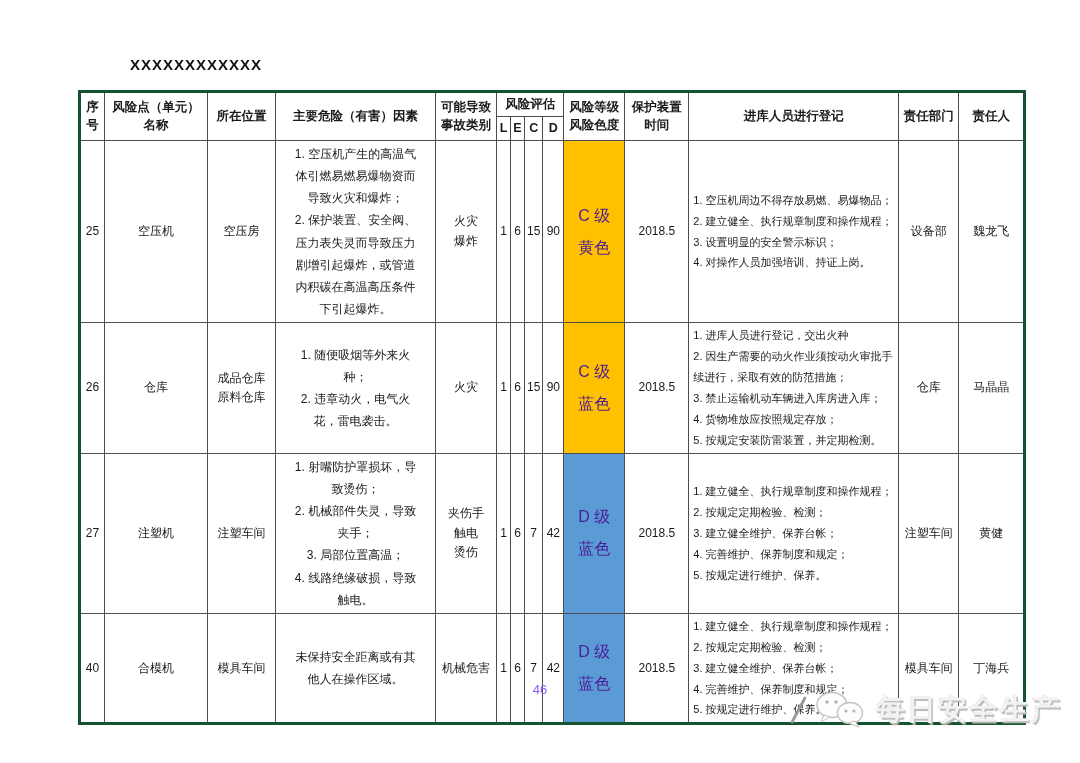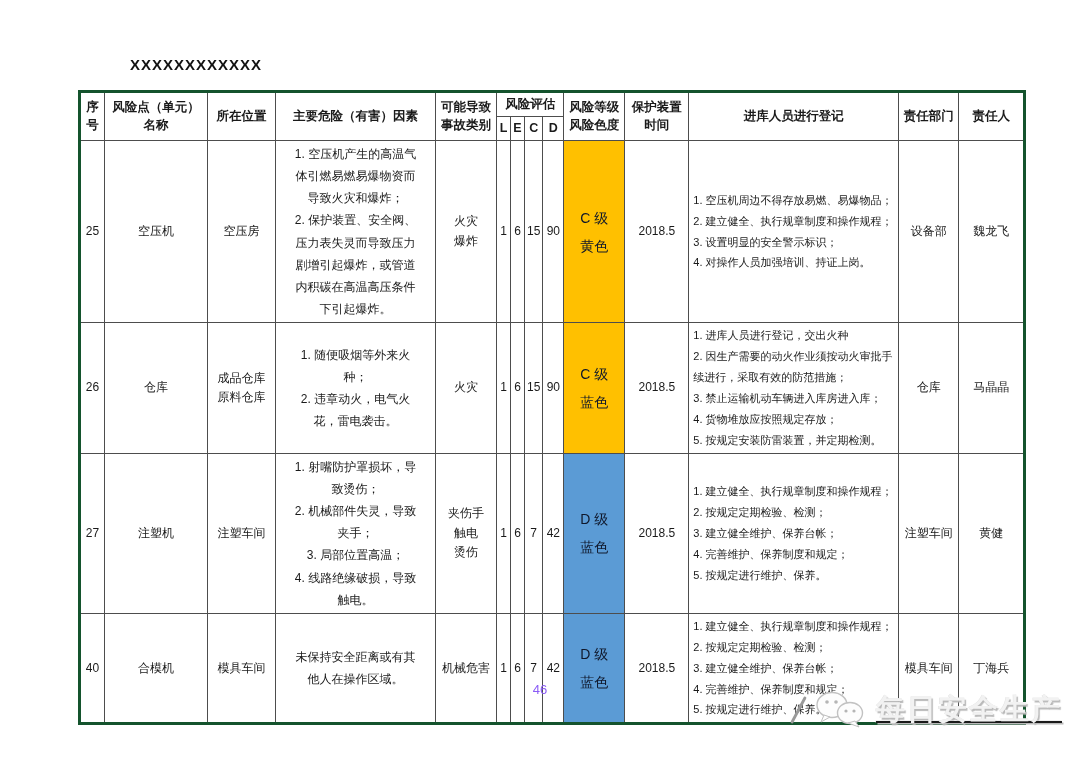--- a/index.html
+++ b/index.html
@@ -50,39 +50,38 @@
     line-height: 1.85;
     padding: 2px 18px;
   }
   td.cell-measures {
     text-align: left;
     font-size: 11px;
     line-height: 1.9;
     padding: 2px 4px;
   }
   td.cell-level {
-    font-size: 14px;
+    font-size: 16px;
     line-height: 2.0;
-    color: #0f172a;
+    color: #4c1d95;
   }
   .page-number {
     position: absolute;
     left: 0; right: 0;
     top: 682px;
     text-align: center;
     font-size: 13px;
     color: #8b5cf6;
   }
   .watermark {
     position: absolute;
     right: 18px; top: 690px;
     display: flex;
     align-items: center;
     gap: 10px;
-    text-decoration: underline;
   }
   .wm-slash {
     display: inline-block;
     width: 3px; height: 30px;
     background: #9a9a9a;
     transform: rotate(28deg);
     margin-right: 4px;
     border-radius: 2px;
   }
   .wm-icon { width: 52px; height: 40px; }

